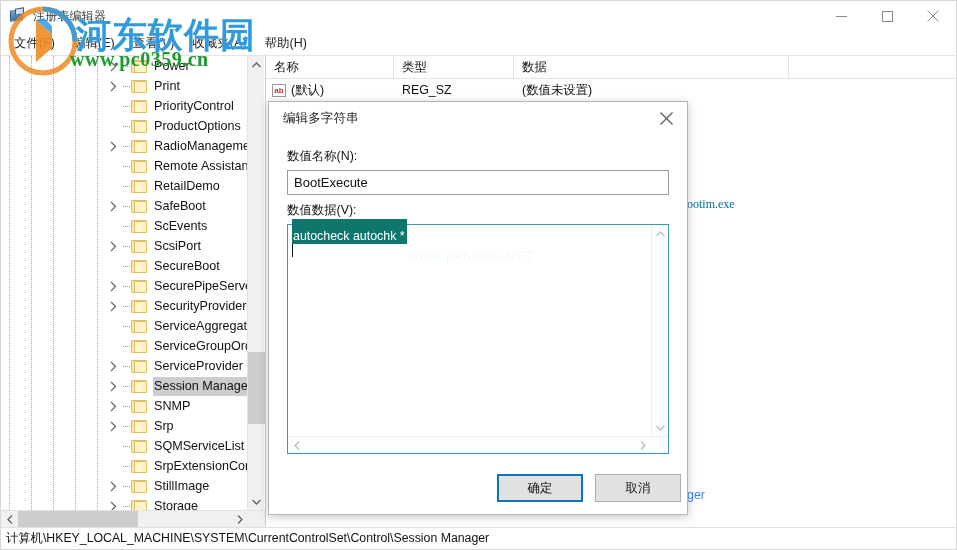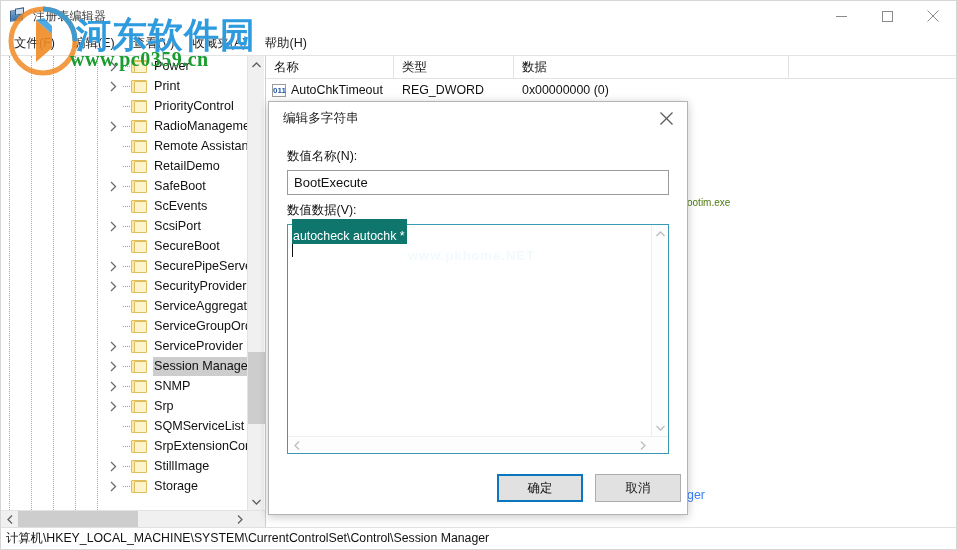--- a/index.html
+++ b/index.html
@@ -550,20 +550,32 @@
                 <div class="tree-indent" style="width: 104px;"></div>
                 <div class="twisty"></div>
                 <div class="dashstub">
                   <i></i>
                 </div>
                 <div class="folder">
                   <div class="back"></div>
                   <div class="front"></div>
                 </div>
                 <div class="tree-label-box">PriorityControl</div>
+              </div>
+              <div class="tree-row">
+                <div class="tree-indent" style="width: 104px;"></div>
+                <div class="twisty"></div>
+                <div class="dashstub">
+                  <i></i>
+                </div>
+                <div class="folder">
+                  <div class="back"></div>
+                  <div class="front"></div>
+                </div>
+                <div class="tree-label-box">ProductOptions</div>
               </div>
               <div class="tree-row">
                 <div class="tree-indent" style="width: 104px;"></div>
                 <div class="twisty">
                   <svg width="7" height="11" viewBox="0 0 7 11">
                     <polyline points="1,1 5.5,5.5 1,10" fill="none" stroke="#6a6a6a" stroke-width="1.3"></polyline>
                   </svg>
                 </div>
                 <div class="dashstub">
                   <i></i>
@@ -861,31 +873,39 @@
       </div>
 
       <div class="list-pane">
         <div class="list-header">
           <div class="lh-cell lh-name">名称</div>
           <div class="lh-cell lh-type">类型</div>
           <div class="lh-cell lh-data">数据</div>
           <div class="lh-cell lh-fill"></div>
         </div>
 
+        <div class="list-row">
+          <div class="lr-name">
+            <span class="val-icon">ab</span>
+            <span>(默认)</span>
+          </div>
+          <div class="lr-type">REG_SZ</div>
+          <div class="lr-data">(数值未设置)</div>
+        </div>
 
         <div class="list-row">
           <div class="lr-name">
             <span class="val-icon dw">011</span>
             <span>AutoChkTimeout</span>
           </div>
           <div class="lr-type">REG_DWORD</div>
           <div class="lr-data">0x00000000 (0)</div>
         </div>
 
-        <div style="position:absolute;left:421px;top:141px;font-size:10px;color:#4d7c0f;white-space:nowrap;">ootim.exe</div>
+        <div style="position:absolute;left:421px;top:141px;font-size:12px;color:#0369a1;white-space:nowrap;font-family:Liberation Serif, serif;">ootim.exe</div>
         <div style="position:absolute;left:421px;top:432px;font-size:12.4px;color:#3b82f6;white-space:nowrap;">ger</div>
       </div>
     </div>
 
     <div class="statusbar">
       <span>计算机\HKEY_LOCAL_MACHINE\SYSTEM\CurrentControlSet\Control\Session Manager</span>
     </div>
   </div>
 
   <div class="dialog">

